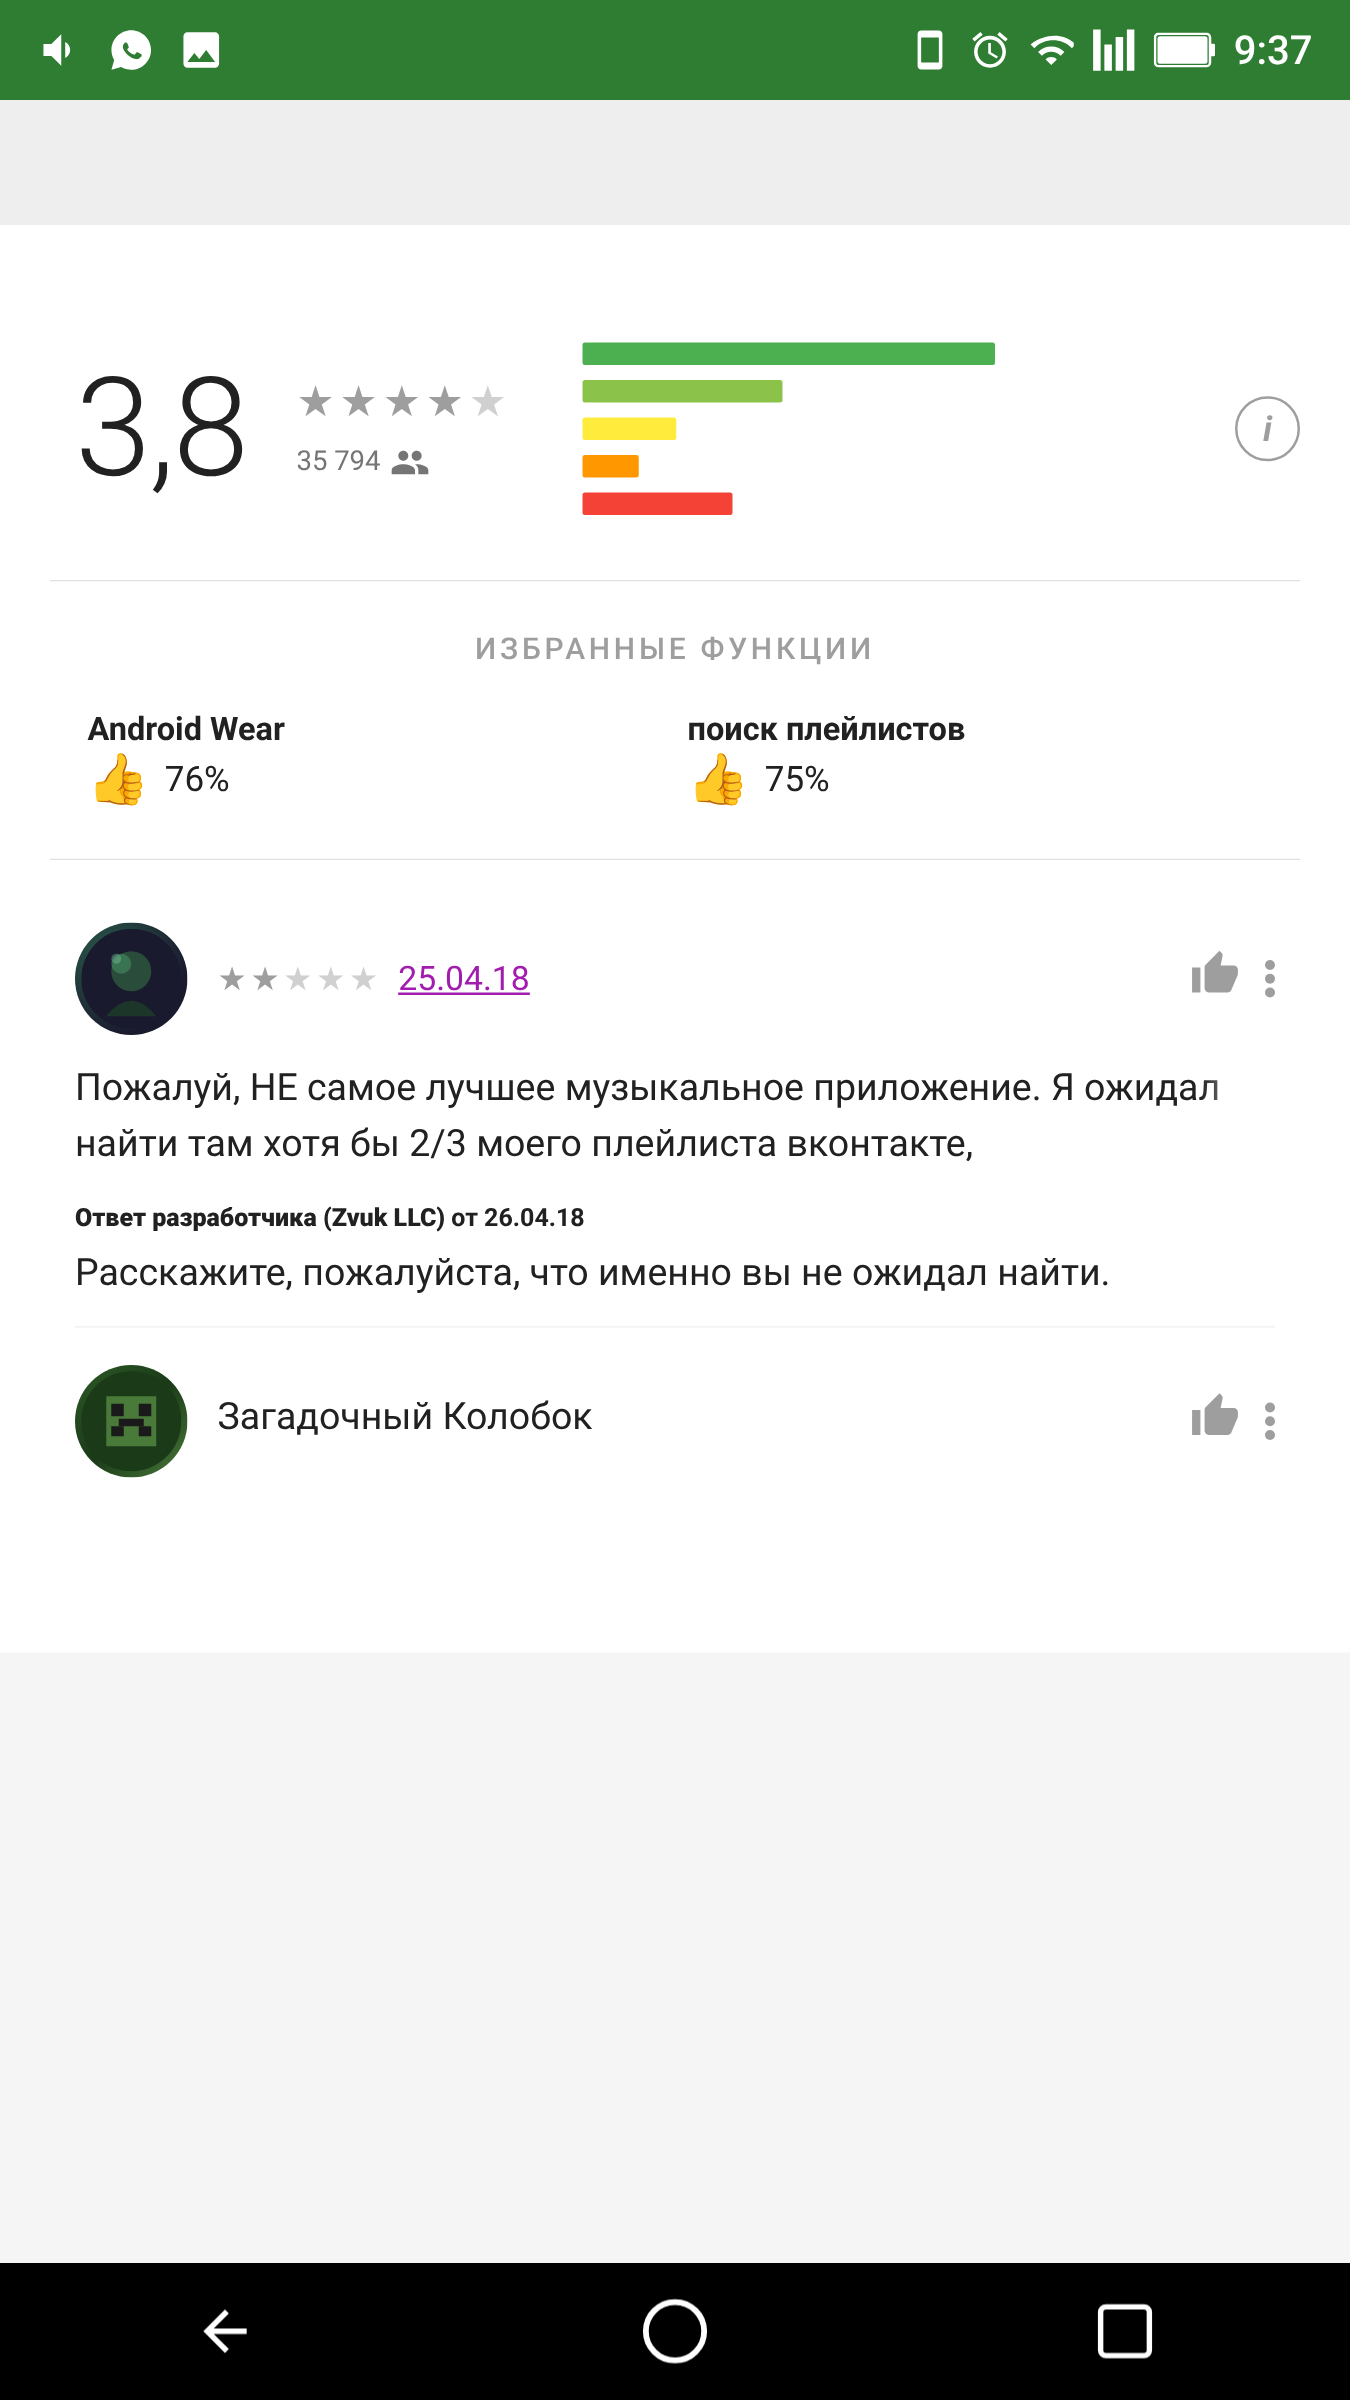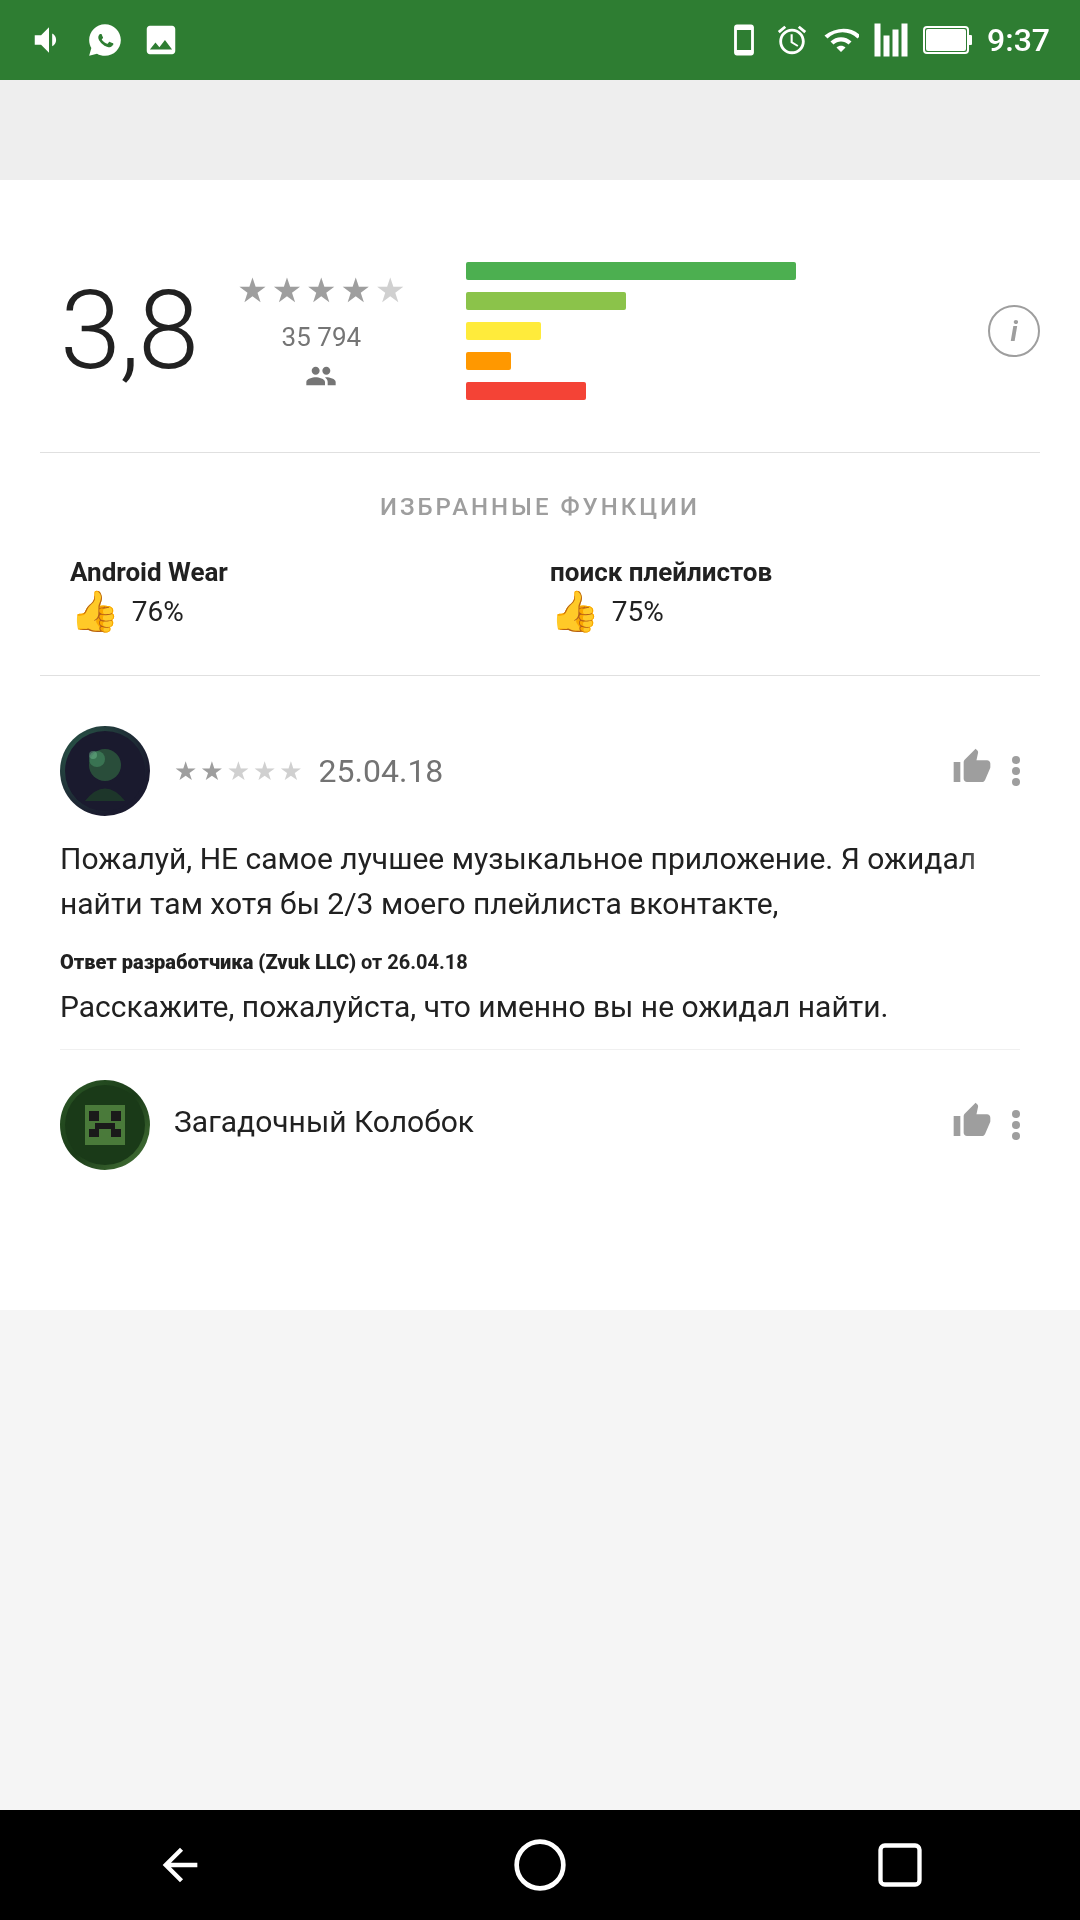--- a/index.html
+++ b/index.html
@@ -39,21 +39,21 @@
     
     .app-bar-spacer {
       width: 100%;
       height: 100px;
       background: #eeeeee;
     }
 
     
     .main-content {
       background: #ffffff;
-      padding: 40px 40px 0 40px;
+      padding: 52px 40px 0 40px;
     }
 
     
     .rating-section {
       display: flex;
       align-items: center;
       padding: 40px 0 50px 20px;
       gap: 40px;
     }
     .big-rating {
@@ -72,26 +72,25 @@
       display: flex;
       gap: 4px;
     }
     .star {
       font-size: 34px;
     }
     .star.filled { color: #9e9e9e; }
     .star.half { color: #9e9e9e; }
     .star.empty { color: #d0d0d0; }
     .rating-count {
-      font-size: 26px;
+      font-size: 22px;
       color: #757575;
       display: flex;
       align-items: center;
       gap: 8px;
-      flex-direction: column;
     }
     .rating-bars-container {
       flex: 1;
       display: flex;
       flex-direction: column;
       gap: 8px;
       margin-left: 20px;
     }
     .bar-row {
       display: flex;
@@ -229,22 +228,23 @@
       gap: 16px;
     }
     .review-stars {
       display: flex;
       gap: 3px;
     }
     .review-star {
       font-size: 26px;
     }
     .review-date {
-      font-size: 32px;
-      color: #737373;
+      font-size: 27px;
+      color: #a21caf;
+      text-decoration: underline;
     }
     .review-actions {
       display: flex;
       align-items: center;
       gap: 20px;
     }
     .review-thumbs {
       font-size: 36px;
       color: #9e9e9e;
     }

